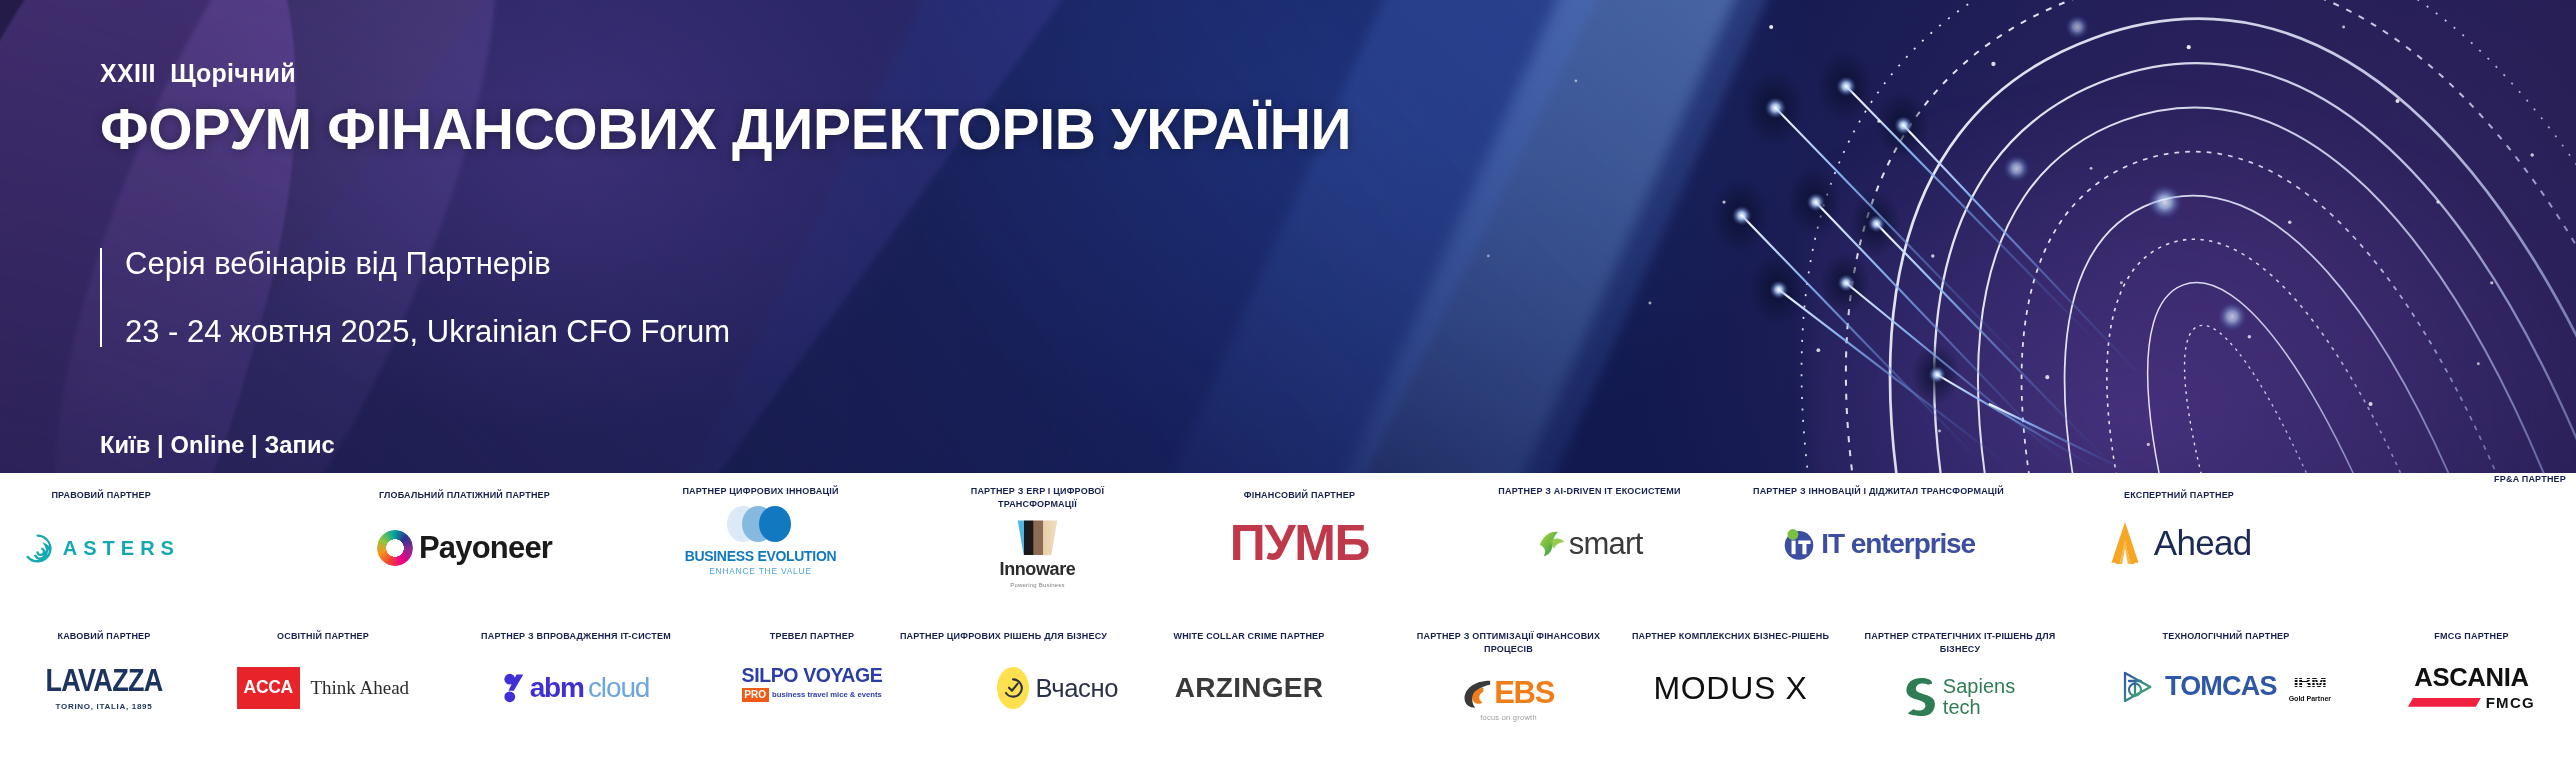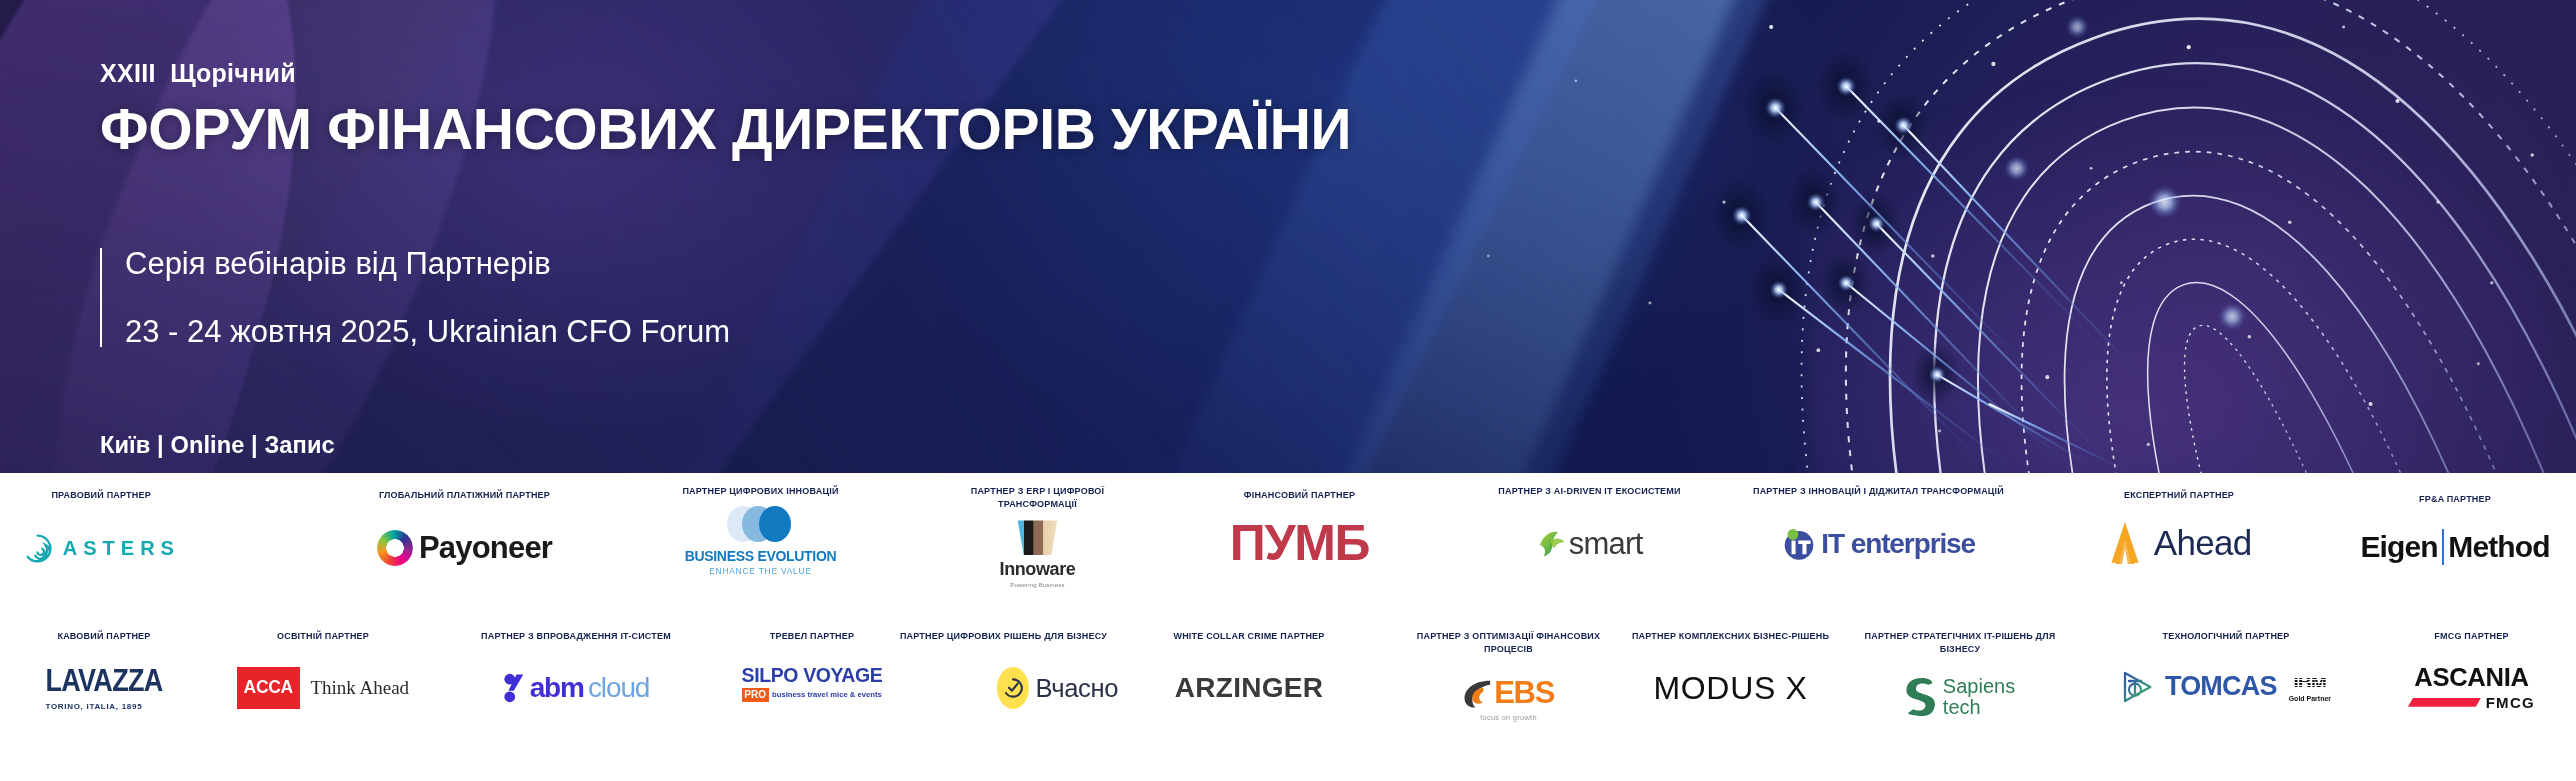--- a/index.html
+++ b/index.html
@@ -107,21 +107,21 @@
   .itent .badge{position:relative;width:34px;height:34px;}
   .itent .word{color:#3b4ea0;font-size:28px;font-weight:700;letter-spacing:-1.1px;}
 
   .crowe{display:flex;align-items:center;gap:9.4px;}
   .crowe .flame{width:38px;height:42px;}
   .crowe .word{color:#1b2a55;font-size:35px;font-weight:400;letter-spacing:-0.7px;}
 
   .eigen{display:flex;align-items:center;font-size:30px;font-weight:600;color:#111;letter-spacing:-0.9px;}
   .eigen .sep{display:inline-block;width:2.7px;height:36px;background:#2f6fe0;margin:0 4px;}
 
-  .lavazza{display:flex;flex-direction:column;align-items:flex-start;}
+  .lavazza{display:flex;flex-direction:column;align-items:center;}
   .lavazza .w1{font-size:27px;font-weight:800;color:#1d3461;letter-spacing:-0.7px;
                transform:scaleY(1.18);font-family:"Liberation Sans",sans-serif;}
   .lavazza .w2{margin-top:6px;font-size:8px;font-weight:700;color:#1d3461;letter-spacing:0.7px;}
 
   .acca{display:flex;align-items:center;gap:10.8px;}
   .acca .box{background:#e8232a;color:#fff;font-weight:800;font-size:17.5px;
              padding:12px 6.7px;letter-spacing:-0.3px;line-height:1;}
   .acca .word{font-family:"Liberation Serif",serif;font-size:19px;color:#2b2b2b;}
 
   .abm{display:flex;align-items:center;gap:4px;}
@@ -424,29 +424,22 @@
         <svg class="flame" viewBox="0 0 56 62">
           <path d="M28 0 L48 60 L38 60 L28 18 L18 60 L8 60 Z" fill="#f5a623"></path>
           <path d="M28 14 L42 62 L36 62 L28 28 L20 62 L14 62 Z" fill="#f5a623"></path>
           <path d="M28 26 L36 62 L32 62 L28 38 L24 62 L20 62 Z" fill="#f8b84e"></path>
         </svg>
         <span class="word">Ahead</span>
       </div>
     </div>
   </div>
 
-  <div class="pcell" style="left:2344px;top:20px;width:222px;">
+  <div class="pcell" style="left:2344px;top:0;width:222px;text-align:right;">
     <div class="plabel">FP&amp;A ПАРТНЕР</div>
-    <div class="plogo" style="height:74px;margin-top:4px;">
-      <div class="eigen">
-        <span>Eigen</span>
-        <span class="sep"></span>
-        <span>Method</span>
-      </div>
-    </div>
   </div>
 
   <div class="pcell" style="left:20px;top:157px;width:168px;">
     <div class="plabel">КАВОВИЙ ПАРТНЕР</div>
     <div class="plogo" style="height:74px;margin-top:8px;">
       <div class="lavazza">
         <div class="w1">LAVAZZA</div>
         <div class="w2">TORINO, ITALIA, 1895</div>
       </div>
     </div>

